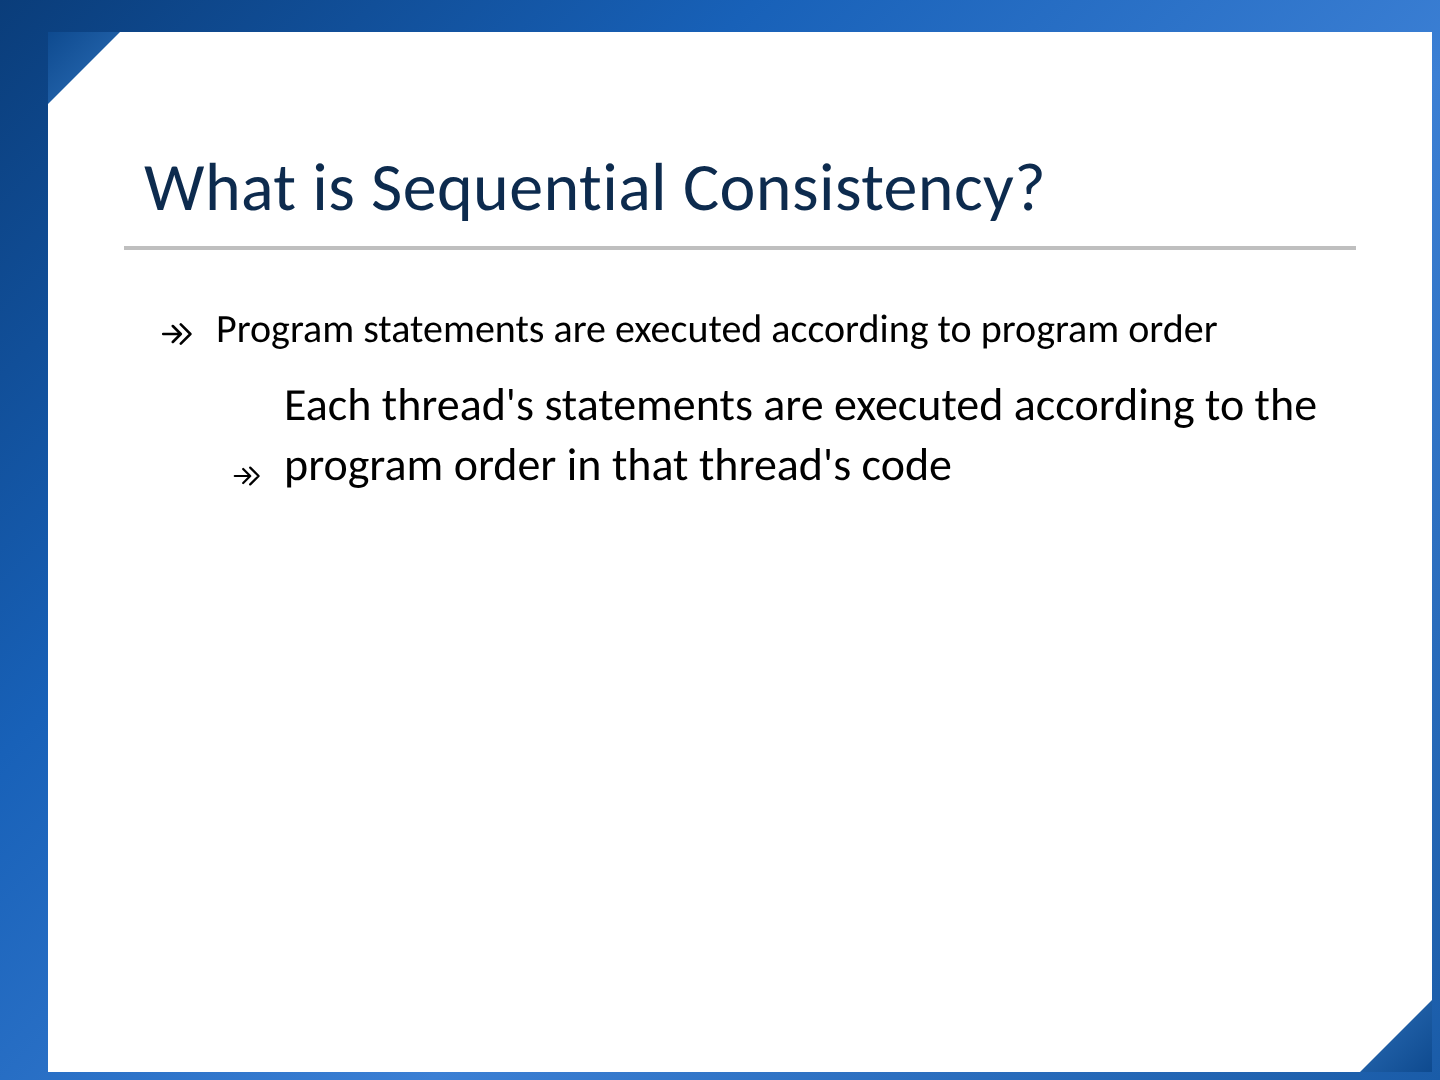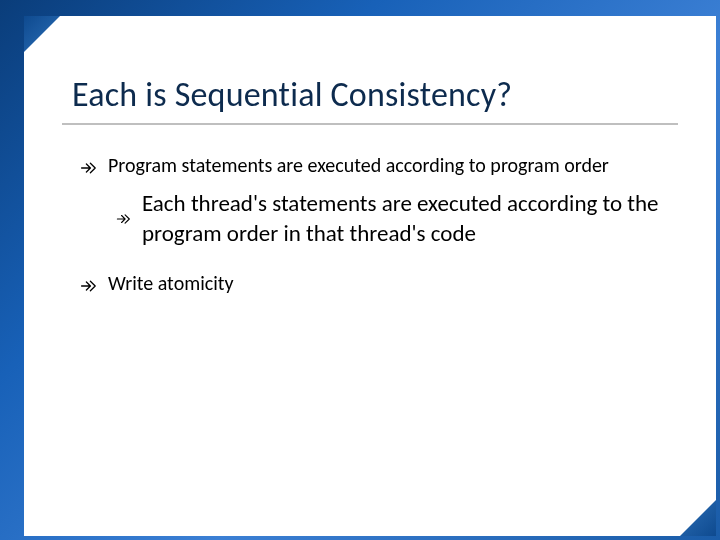--- a/index.html
+++ b/index.html
@@ -66,21 +66,21 @@
     }
     .title-underline {
       height: 2px;
       background: #bfbfbf;
       margin-bottom: 28px;
       margin-left: -10px;
       margin-right: -10px;
     }
     .bullet-item {
       display: flex;
-      align-items: center;
+      align-items: flex-end;
       margin-bottom: 10px;
       color: #000;
     }
     .bullet-item.level-1 {
       margin-left: 8px;
     }
     .bullet-item.level-2 {
       margin-left: 44px;
       margin-bottom: 22px;
     }
@@ -119,44 +119,36 @@
   </style>
 </head>
 <body>
 
 <div class="outer-frame"></div>
 <div class="inner-area"></div>
 <div class="corner-tl"></div>
 <div class="corner-br"></div>
 
 <div class="content">
-  <div class="title">Each is Sequential Consistency?</div>
+  <div class="title">What is Sequential Consistency?</div>
   <div class="title-underline"></div>
 
   <div class="bullet-item level-1">
     <span class="bullet-marker">
       <svg class="arrow-svg" viewBox="0 0 20 20">
           <path d="M2 10 L12 10 M8 5 L13 10 L8 15 M13 4 L19 10 L13 16" stroke="#000" stroke-width="1.6" fill="none" stroke-linecap="round" stroke-linejoin="round"></path>
         </svg>
     </span>
     <span class="bullet-text">Program statements are executed according to program order</span>
   </div>
 
   <div class="bullet-item level-2">
     <span class="bullet-marker">
       <svg class="arrow-svg" viewBox="0 0 20 20">
           <path d="M2 10 L12 10 M8 5 L13 10 L8 15 M13 4 L19 10 L13 16" stroke="#000" stroke-width="1.6" fill="none" stroke-linecap="round" stroke-linejoin="round"></path>
         </svg>
     </span>
     <span class="bullet-text">Each thread's statements are executed according  to the program order in that thread's code</span>
   </div>
 
-  <div class="bullet-item level-1">
-    <span class="bullet-marker">
-      <svg class="arrow-svg" viewBox="0 0 20 20">
-          <path d="M2 10 L12 10 M8 5 L13 10 L8 15 M13 4 L19 10 L13 16" stroke="#000" stroke-width="1.6" fill="none" stroke-linecap="round" stroke-linejoin="round"></path>
-        </svg>
-    </span>
-    <span class="bullet-text">Write atomicity</span>
-  </div>
 
 
 </div>
 
 </body></html>

